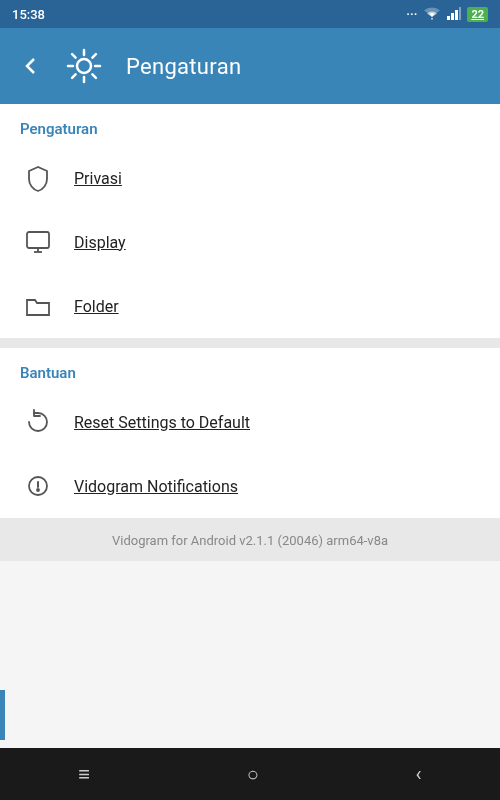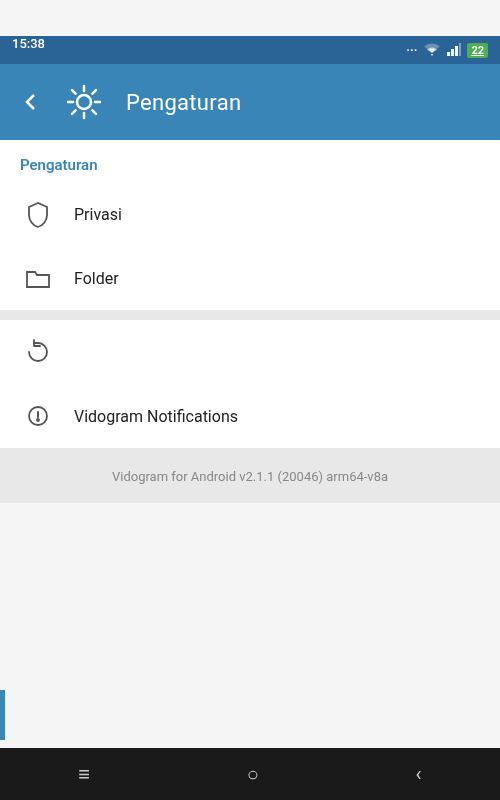--- a/index.html
+++ b/index.html
@@ -15,26 +15,26 @@
       background: #f5f5f5;
       overflow: hidden;
       position: relative;
     }
 
     
     .status-bar {
       background: #2a6496;
       height: 28px;
       display: flex;
+      align-items: center;
       justify-content: space-between;
       padding: 0 12px;
       color: white;
       font-size: 13px;
       font-weight: 500;
-      margin-top: 36px;
     }
 
     .status-bar-right {
       display: flex;
       align-items: center;
       gap: 6px;
     }
 
     .battery-icon {
       display: inline-flex;
@@ -130,32 +130,33 @@
       height: 28px;
       fill: none;
       stroke: #555;
       stroke-width: 1.8;
     }
 
     .menu-item-label {
       font-size: 16px;
       color: #222;
       font-weight: 400;
+      text-decoration: underline;
     }
 
     
     .divider {
       height: 10px;
       background: #e8e8e8;
     }
 
     
     .footer {
       background: #e8e8e8;
-      padding: 18px 20px;
+      padding: 12px 20px;
       text-align: center;
     }
 
     .footer-text {
       font-size: 13px;
       color: #888;
     }
 
     
     .nav-bar {
@@ -248,41 +249,53 @@
 
   <div class="menu-item">
     <div class="menu-item-icon">
       <svg viewBox="0 0 28 28">
         <path d="M14 3L5 7v8c0 5.5 3.8 10.7 9 12 5.2-1.3 9-6.5 9-12V7L14 3z" stroke="#555" stroke-width="1.8" fill="none"></path>
       </svg>
     </div>
     <span class="menu-item-label">Privasi</span>
   </div>
 
+  <div class="menu-item">
+    <div class="menu-item-icon">
+      <svg viewBox="0 0 28 28">
+        <rect x="3" y="4" width="22" height="16" rx="2" stroke="#555" stroke-width="1.8" fill="none"></rect>
+        <line x1="10" y1="24" x2="18" y2="24" stroke="#555" stroke-width="1.8"></line>
+        <line x1="14" y1="20" x2="14" y2="24" stroke="#555" stroke-width="1.8"></line>
+      </svg>
+    </div>
+    <span class="menu-item-label">Display</span>
+  </div>
 
 
   <div class="menu-item">
     <div class="menu-item-icon">
       <svg viewBox="0 0 28 28">
         <path d="M3 8h8l2 3h12v12H3V8z" stroke="#555" stroke-width="1.8" fill="none"></path>
       </svg>
     </div>
     <span class="menu-item-label">Folder</span>
   </div>
 
   <div class="divider"></div>
 
+  <div class="section-label">Bantuan</div>
 
   <div class="menu-item">
     <div class="menu-item-icon">
       <svg viewBox="0 0 28 28">
         <path d="M5 14A9 9 0 1014 5H10" stroke="#555" stroke-width="1.8" fill="none" stroke-linecap="round"></path>
         <polyline points="10,2 10,8 16,8" stroke="#555" stroke-width="1.8" fill="none" stroke-linecap="round" stroke-linejoin="round"></polyline>
       </svg>
     </div>
+    <span class="menu-item-label">Reset Settings to Default</span>
   </div>
 
 
   <div class="menu-item">
     <div class="menu-item-icon">
       <svg viewBox="0 0 28 28">
         <circle cx="14" cy="14" r="9" stroke="#555" stroke-width="1.8" fill="none"></circle>
         <line x1="14" y1="10" x2="14" y2="15" stroke="#555" stroke-width="2" stroke-linecap="round"></line>
         <circle cx="14" cy="18" r="1" fill="#555"></circle>
       </svg>

